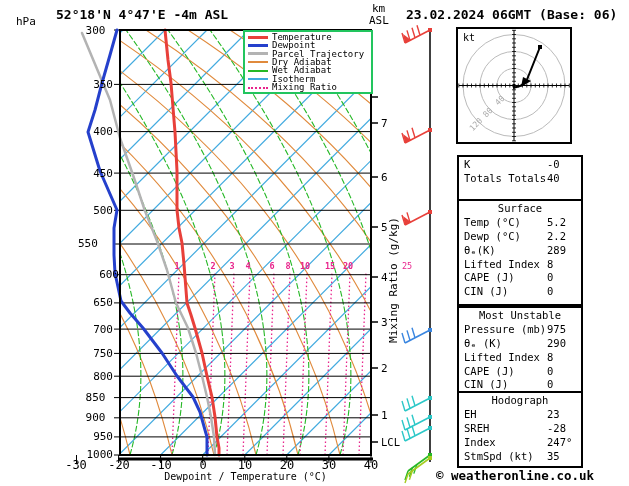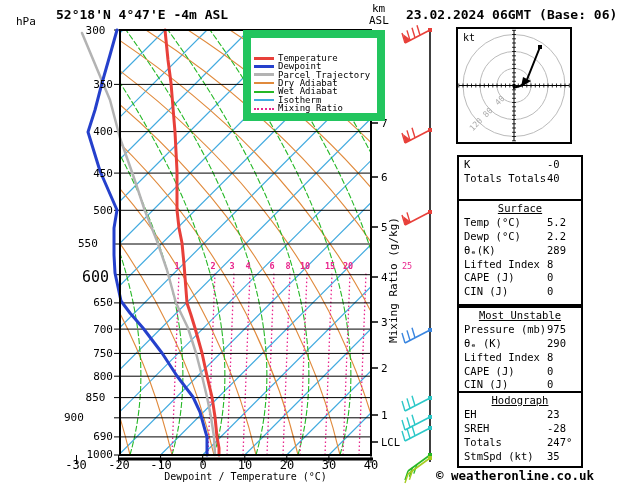--- a/index.html
+++ b/index.html
@@ -1,27 +1,27 @@
 <!DOCTYPE html>
 <html><head>
 <meta charset="utf-8">
 <style>
   html,body{margin:0;padding:0;background:#fff;}
   #app{position:relative;width:629px;height:486px;background:#fff;overflow:hidden;
        font-family:"DejaVu Sans Mono","DejaVu Sans",monospace;color:#000;}
   #chart{position:absolute;left:0;top:0;}
   .lab{position:absolute;white-space:nowrap;}
   .bold{font-weight:bold;}
-  #legend{position:absolute;left:243px;top:30px;width:126px;height:59px;border:8px solid #22c55e;
-          background:#fff;font-size:9px;line-height:8.6px;padding-top:16px;z-index:5;}
+  #legend{position:absolute;left:243px;top:30px;width:126px;height:59px;border:2px solid #22c55e;
+          background:#fff;font-size:9px;line-height:8.6px;padding-top:1px;z-index:5;}
   .lrow{display:flex;align-items:center;height:8.4px;}
   .lswatch{display:inline-block;width:20px;margin:0 4px 0 3px;flex:0 0 20px;}
   .tbox{position:absolute;left:457px;width:122px;border:2px solid #000;background:#fff;
         font-size:10.5px;line-height:13.9px;padding:1px 0;}
-  .ttitle{text-align:center;text-decoration:underline;}
+  .ttitle{text-align:center;}
   .trow{position:relative;padding-left:5px;height:13.9px;}
   .tval{position:absolute;left:88px;top:0;}
   #labels{position:absolute;left:0;top:0;width:629px;height:486px;pointer-events:none;}
 </style>
 </head>
 <body>
 
 <div id="app">
 
   <svg id="chart" width="629" height="486">
@@ -338,39 +338,39 @@
     <div class="trow"><span>θₑ (K)</span><span class="tval">290</span></div>
     <div class="trow"><span>Lifted Index</span><span class="tval">8</span></div>
     <div class="trow"><span>CAPE (J)</span><span class="tval">0</span></div>
     <div class="trow"><span>CIN (J)</span><span class="tval">0</span></div>
   </div>
 
   <div class="tbox" style="top:391px;height:71px;">
     <div class="ttitle">Hodograph</div>
     <div class="trow"><span>EH</span><span class="tval">23</span></div>
     <div class="trow"><span>SREH</span><span class="tval">-28</span></div>
-    <div class="trow"><span>Totals</span><span class="tval">247°</span></div>
+    <div class="trow"><span>Index</span><span class="tval">247°</span></div>
     <div class="trow"><span>StmSpd (kt)</span><span class="tval">35</span></div>
   </div>
 
   <div id="labels">
       <div class="lab" style="left: 78px; top: 24px; width: 35px; text-align: center; font-size: 11px;">300</div>
       <div class="lab" style="left: 78px; top: 78px; width: 35px; text-align: right; font-size: 11px;">350</div>
       <div class="lab" style="left: 78px; top: 125px; width: 35px; text-align: right; font-size: 11px;">400</div>
       <div class="lab" style="left: 78px; top: 167px; width: 35px; text-align: right; font-size: 11px;">450</div>
       <div class="lab" style="left: 78px; top: 204px; width: 35px; text-align: right; font-size: 11px;">500</div>
       <div class="lab" style="left: 78px; top: 237px; width: 35px; text-align: left; font-size: 11px;">550</div>
-      <div class="lab" style="left: 74px; top: 268px; width: 35px; text-align: right; font-size: 15px;">600</div>
+      <div class="lab" style="left: 84px; top: 268px; width: 35px; text-align: right; font-size: 11px;">600</div>
       <div class="lab" style="left: 78px; top: 296px; width: 35px; text-align: right; font-size: 11px;">650</div>
       <div class="lab" style="left: 78px; top: 323px; width: 35px; text-align: right; font-size: 11px;">700</div>
       <div class="lab" style="left: 78px; top: 347px; width: 35px; text-align: right; font-size: 11px;">750</div>
       <div class="lab" style="left: 78px; top: 370px; width: 35px; text-align: right; font-size: 11px;">800</div>
       <div class="lab" style="left: 78px; top: 391px; width: 35px; text-align: center; font-size: 11px;">850</div>
-      <div class="lab" style="left: 64px; top: 411px; width: 35px; text-align: left; font-size: 11px;">900</div>
-      <div class="lab" style="left: 78px; top: 430px; width: 35px; text-align: right; font-size: 11px;">690</div>
+      <div class="lab" style="left: 78px; top: 411px; width: 35px; text-align: center; font-size: 11px;">900</div>
+      <div class="lab" style="left: 78px; top: 430px; width: 35px; text-align: right; font-size: 11px;">950</div>
       <div class="lab" style="left: 78px; top: 448px; width: 35px; text-align: right; font-size: 11px;">1000</div>
       <div class="lab" style="left: 56px; top: 458px; width: 40px; text-align: center; font-size: 12px;">-30</div>
       <div class="lab" style="left: 99px; top: 458px; width: 40px; text-align: center; font-size: 12px;">-20</div>
       <div class="lab" style="left: 141px; top: 458px; width: 40px; text-align: center; font-size: 12px;">-10</div>
       <div class="lab" style="left: 183px; top: 458px; width: 40px; text-align: center; font-size: 12px;">0</div>
       <div class="lab" style="left: 225px; top: 458px; width: 40px; text-align: center; font-size: 12px;">10</div>
       <div class="lab" style="left: 267px; top: 458px; width: 40px; text-align: center; font-size: 12px;">20</div>
       <div class="lab" style="left: 309px; top: 458px; width: 40px; text-align: center; font-size: 12px;">30</div>
       <div class="lab" style="left: 351px; top: 458px; width: 40px; text-align: center; font-size: 12px;">40</div>
       <div class="lab" style="left: 381px; top: 117px; font-size: 11px;">7</div>

